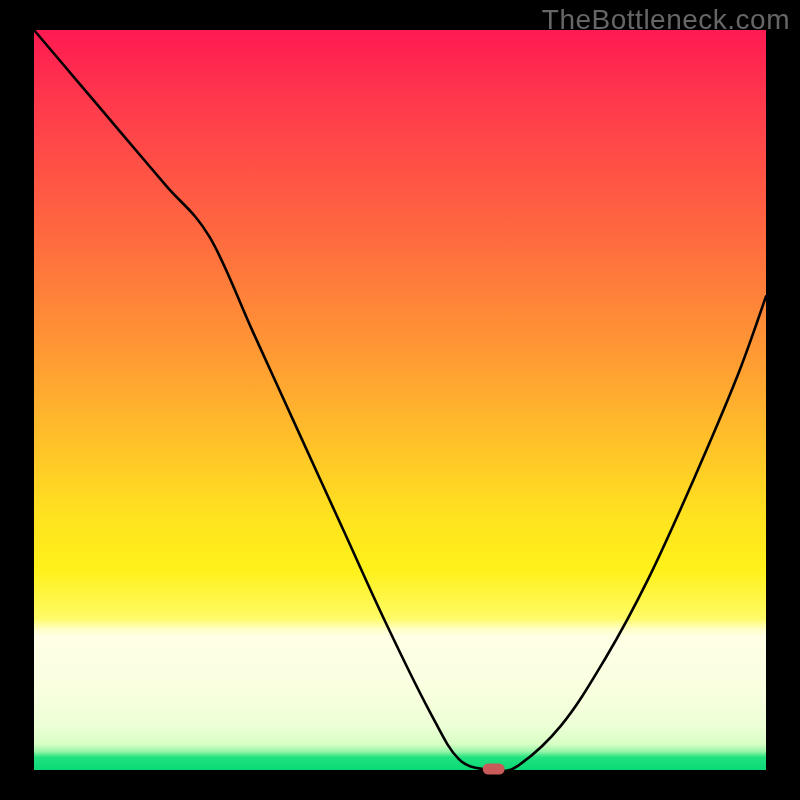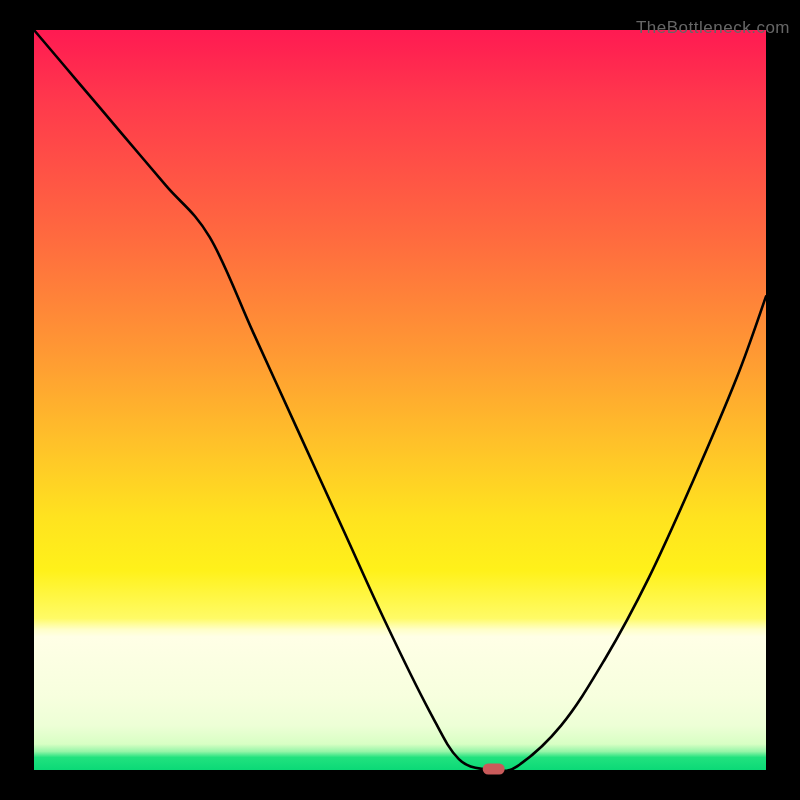--- a/index.html
+++ b/index.html
@@ -12,24 +12,24 @@
     font-family: Arial, Helvetica, sans-serif;
   }
   .frame {
     position: relative;
     width: 800px;
     height: 800px;
     background: #000;
   }
   .watermark {
     position: absolute;
-    top: 18px;
+    top: 4px;
     right: 10px;
     color: #666;
-    font-size: 17px;
+    font-size: 28px;
     font-weight: 500;
     letter-spacing: 0.5px;
     z-index: 5;
   }
   
   .plot {
     position: absolute;
     left: 34px;
     top: 30px;
     width: 732px;   

